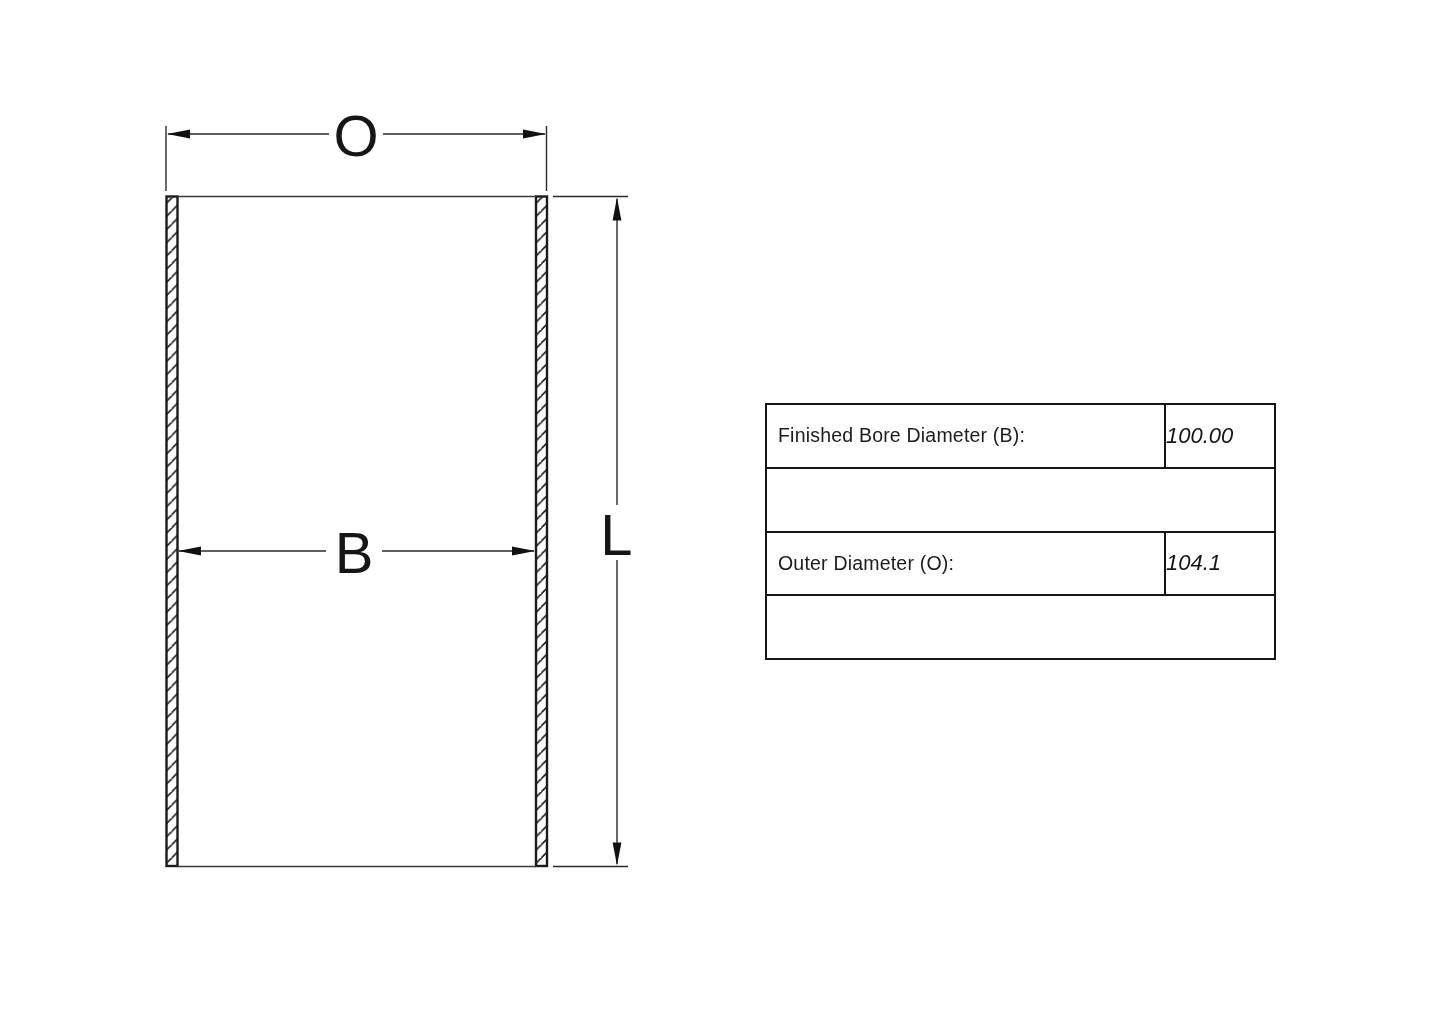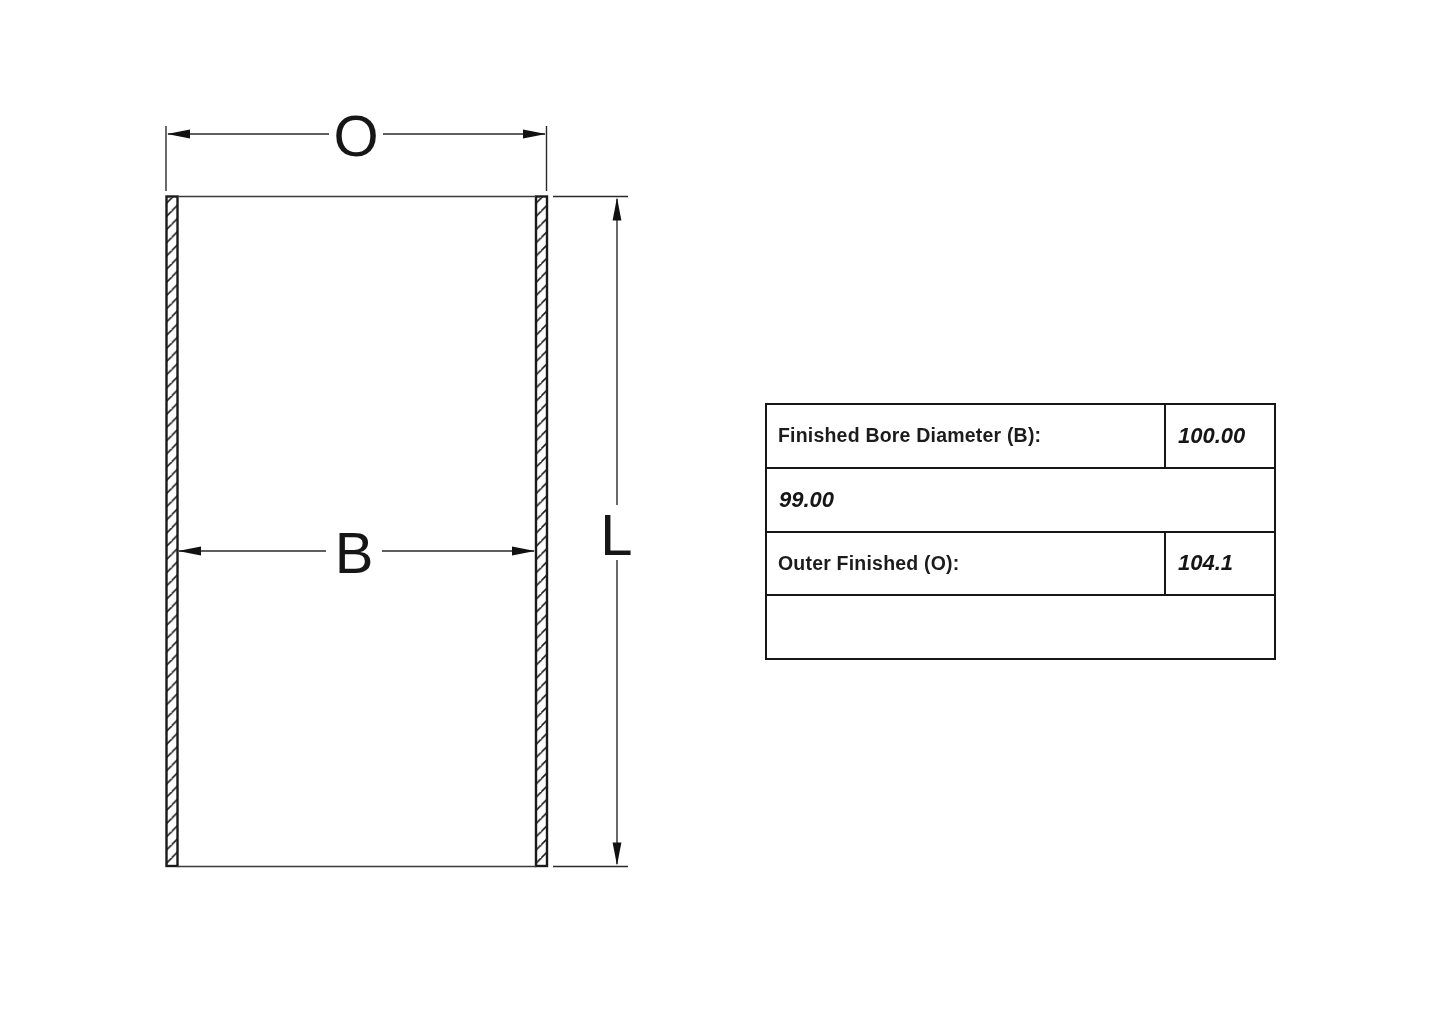--- a/index.html
+++ b/index.html
@@ -30,21 +30,20 @@
     position: absolute;
     left: 765px;
     top: 403px;
     width: 511px;
     height: 257px;
     border: 2px solid #161616;
     box-sizing: border-box;
     display: flex;
     flex-direction: column;
     background: #ffffff;
-    font-weight: bold;
   }
   .spec-row {
     flex: 1;
     display: flex;
     border-top: 2px solid #161616;
     box-sizing: border-box;
     min-height: 0;
   }
   .spec-row:first-child {
     border-top: none;
@@ -57,21 +56,20 @@
     align-items: center;
     padding-left: 11px;
     font-size: 19.5px;
     color: #1c1c1c;
     letter-spacing: 0.2px;
   }
   .spec-value {
     flex: 1;
     display: flex;
     align-items: center;
-    padding-left: 12px;
     font-size: 22px;
     font-style: italic;
     color: #161616;
   }
 </style>
 </head>
 <body>
 
 <div class="stage">
 
@@ -111,23 +109,22 @@
     <polygon points="617,865.5 612.6,842.5 621.4,842.5" fill="#111111"></polygon>
     <text class="dim-letter" x="616.5" y="534" text-anchor="middle" dominant-baseline="central">L</text>
   </svg>
 
   <div class="spec-table">
     <div class="spec-row">
       <div class="spec-label">Finished Bore Diameter (B):</div>
       <div class="spec-value">100.00</div>
     </div>
     <div class="spec-row">
-      <div class="spec-value">99.00</div>
     </div>
     <div class="spec-row">
-      <div class="spec-label">Outer Finished (O):</div>
+      <div class="spec-label">Outer Diameter (O):</div>
       <div class="spec-value">104.1</div>
     </div>
     <div class="spec-row">
     </div>
   </div>
 
 </div>
 
 </body></html>

